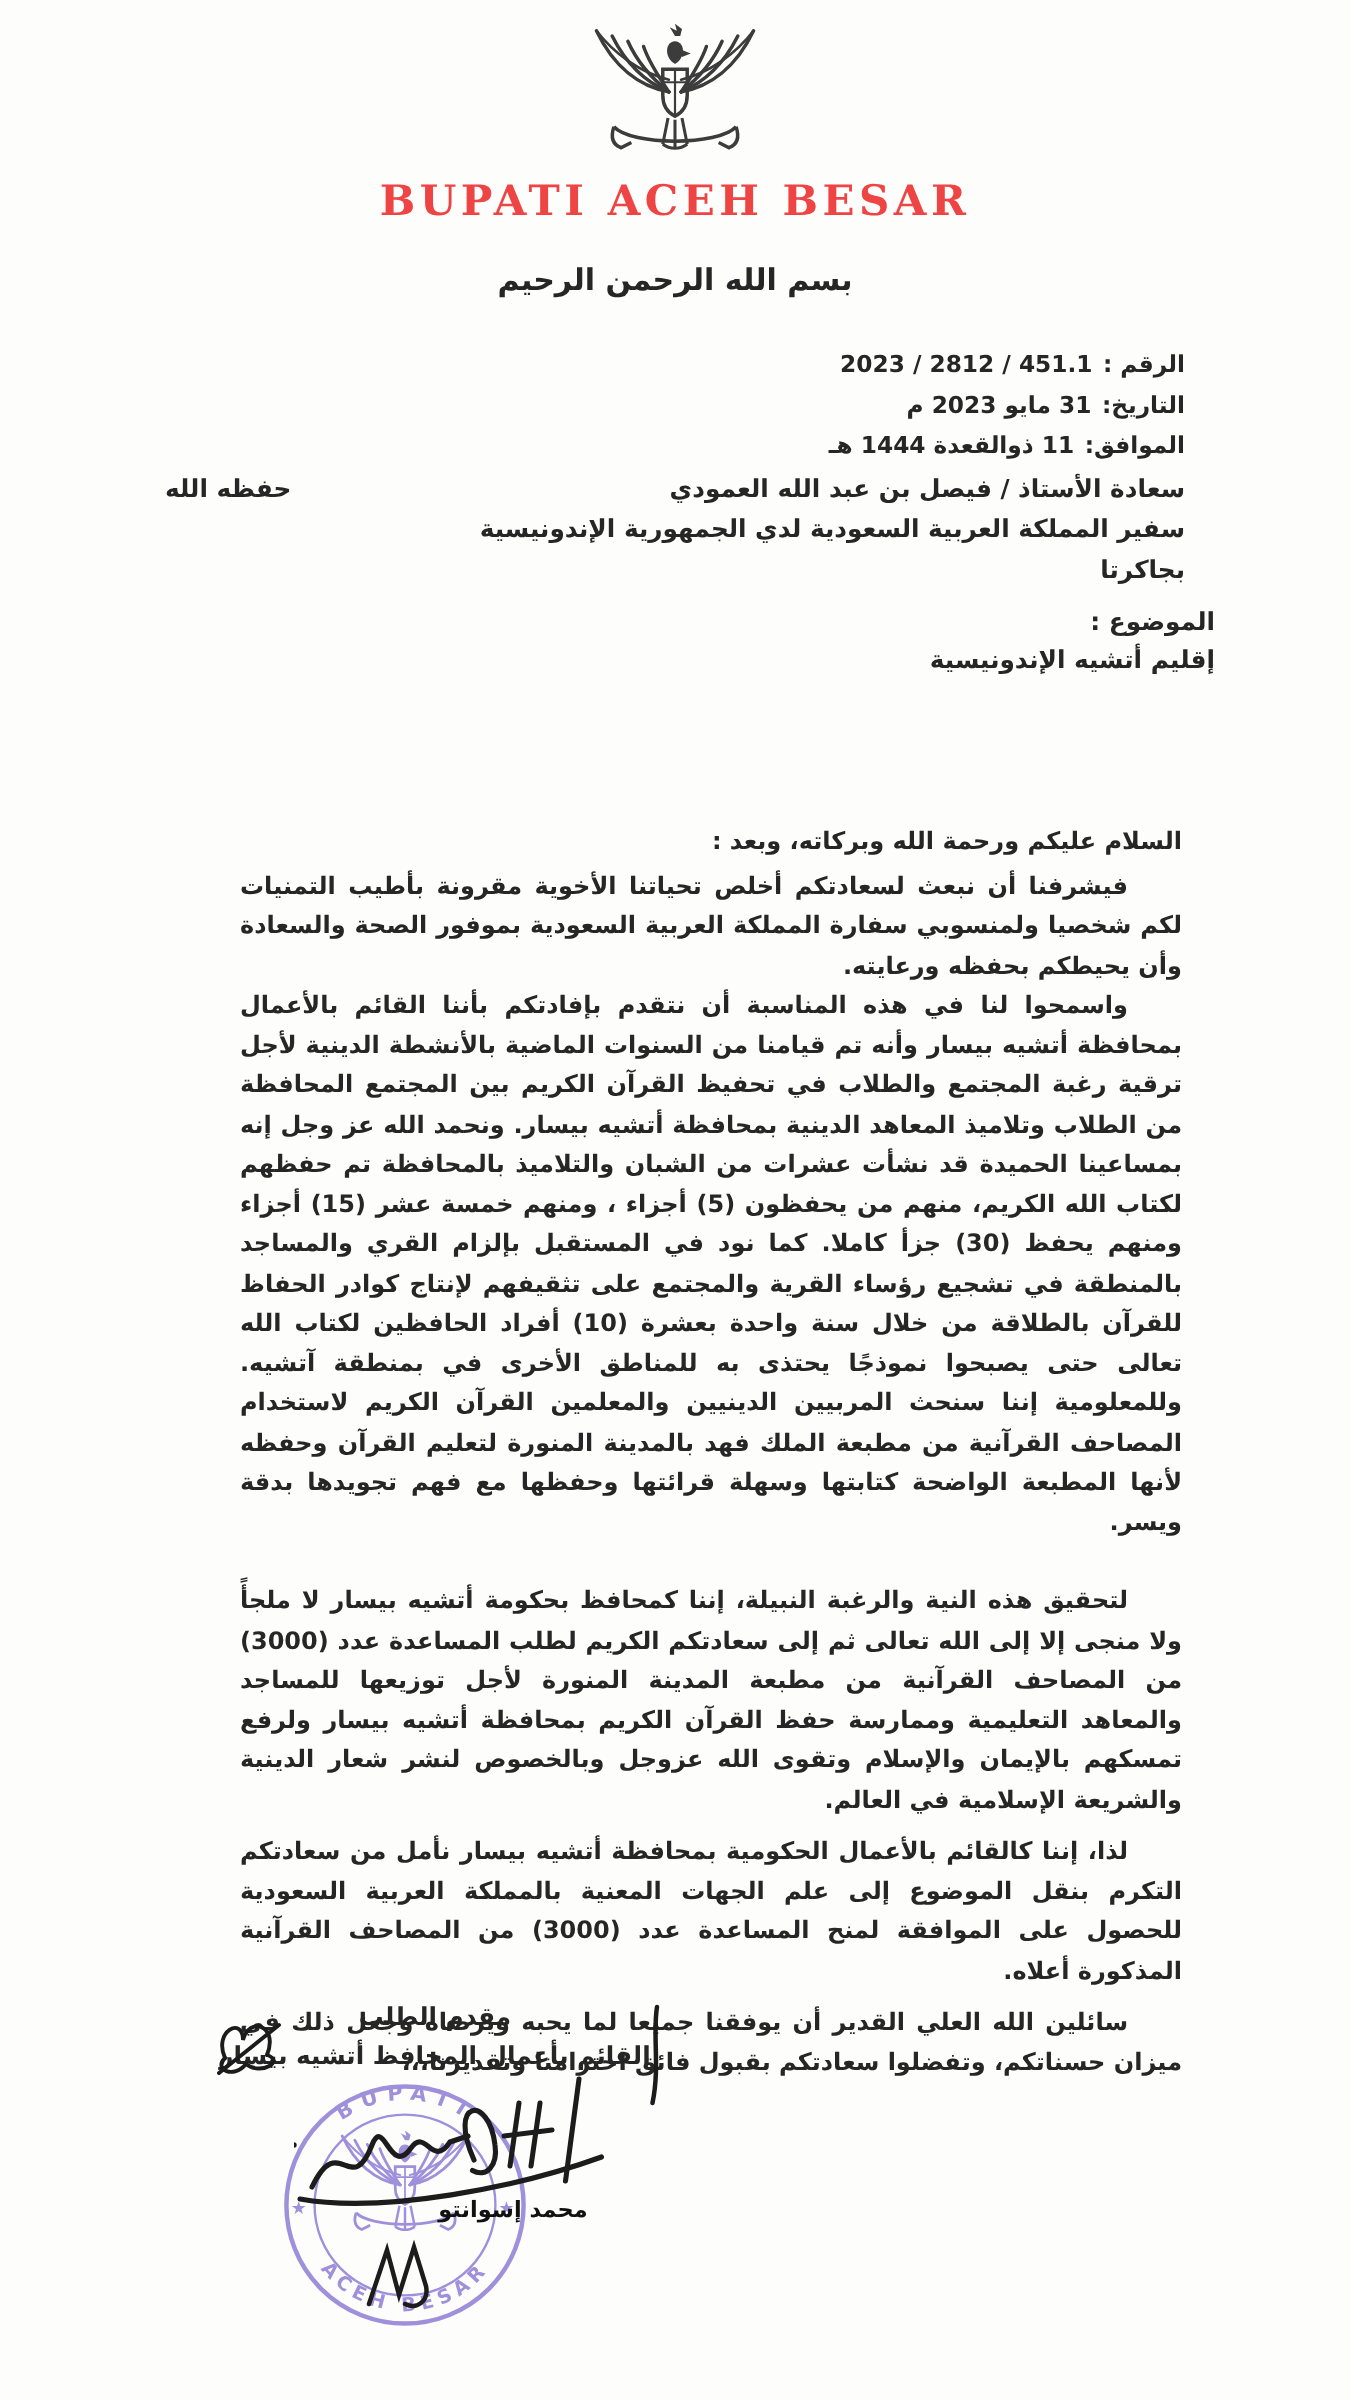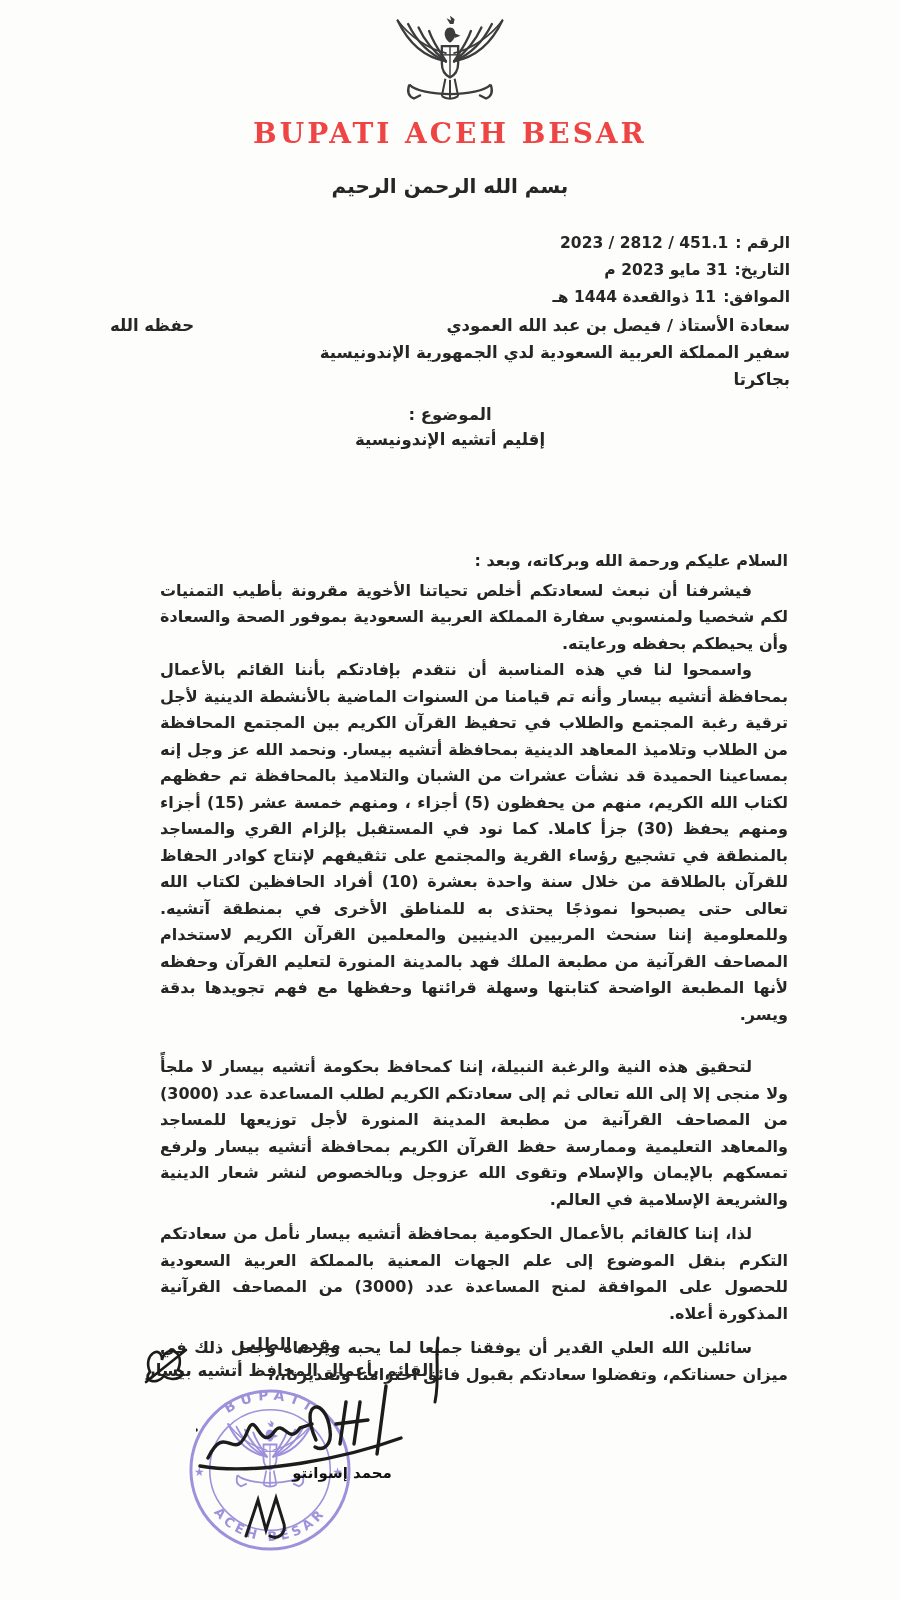--- a/index.html
+++ b/index.html
@@ -31,21 +31,21 @@
   .meta-row{display:flex;gap:7px;justify-content:flex-start;}
   
   .addressee{
     position:absolute;top:312px;right:110px;left:110px;
     direction:rtl;font-weight:bold;font-size:16.5px;line-height:27px;
   }
   .addr-row1{display:flex;justify-content:space-between;}
   
   .subject{
     position:absolute;top:402px;left:90px;right:90px;
-    direction:rtl;text-align:center;
+    direction:rtl;text-align:right;
     font-weight:bold;font-size:16.5px;line-height:25px;
   }
   
   .body-text{
     position:absolute;top:548px;right:112px;left:112px;
     direction:rtl;text-align:justify;
     font-size:16px;font-weight:bold;line-height:26.5px;
     color:#262626;
     margin-left:48px;
   }

